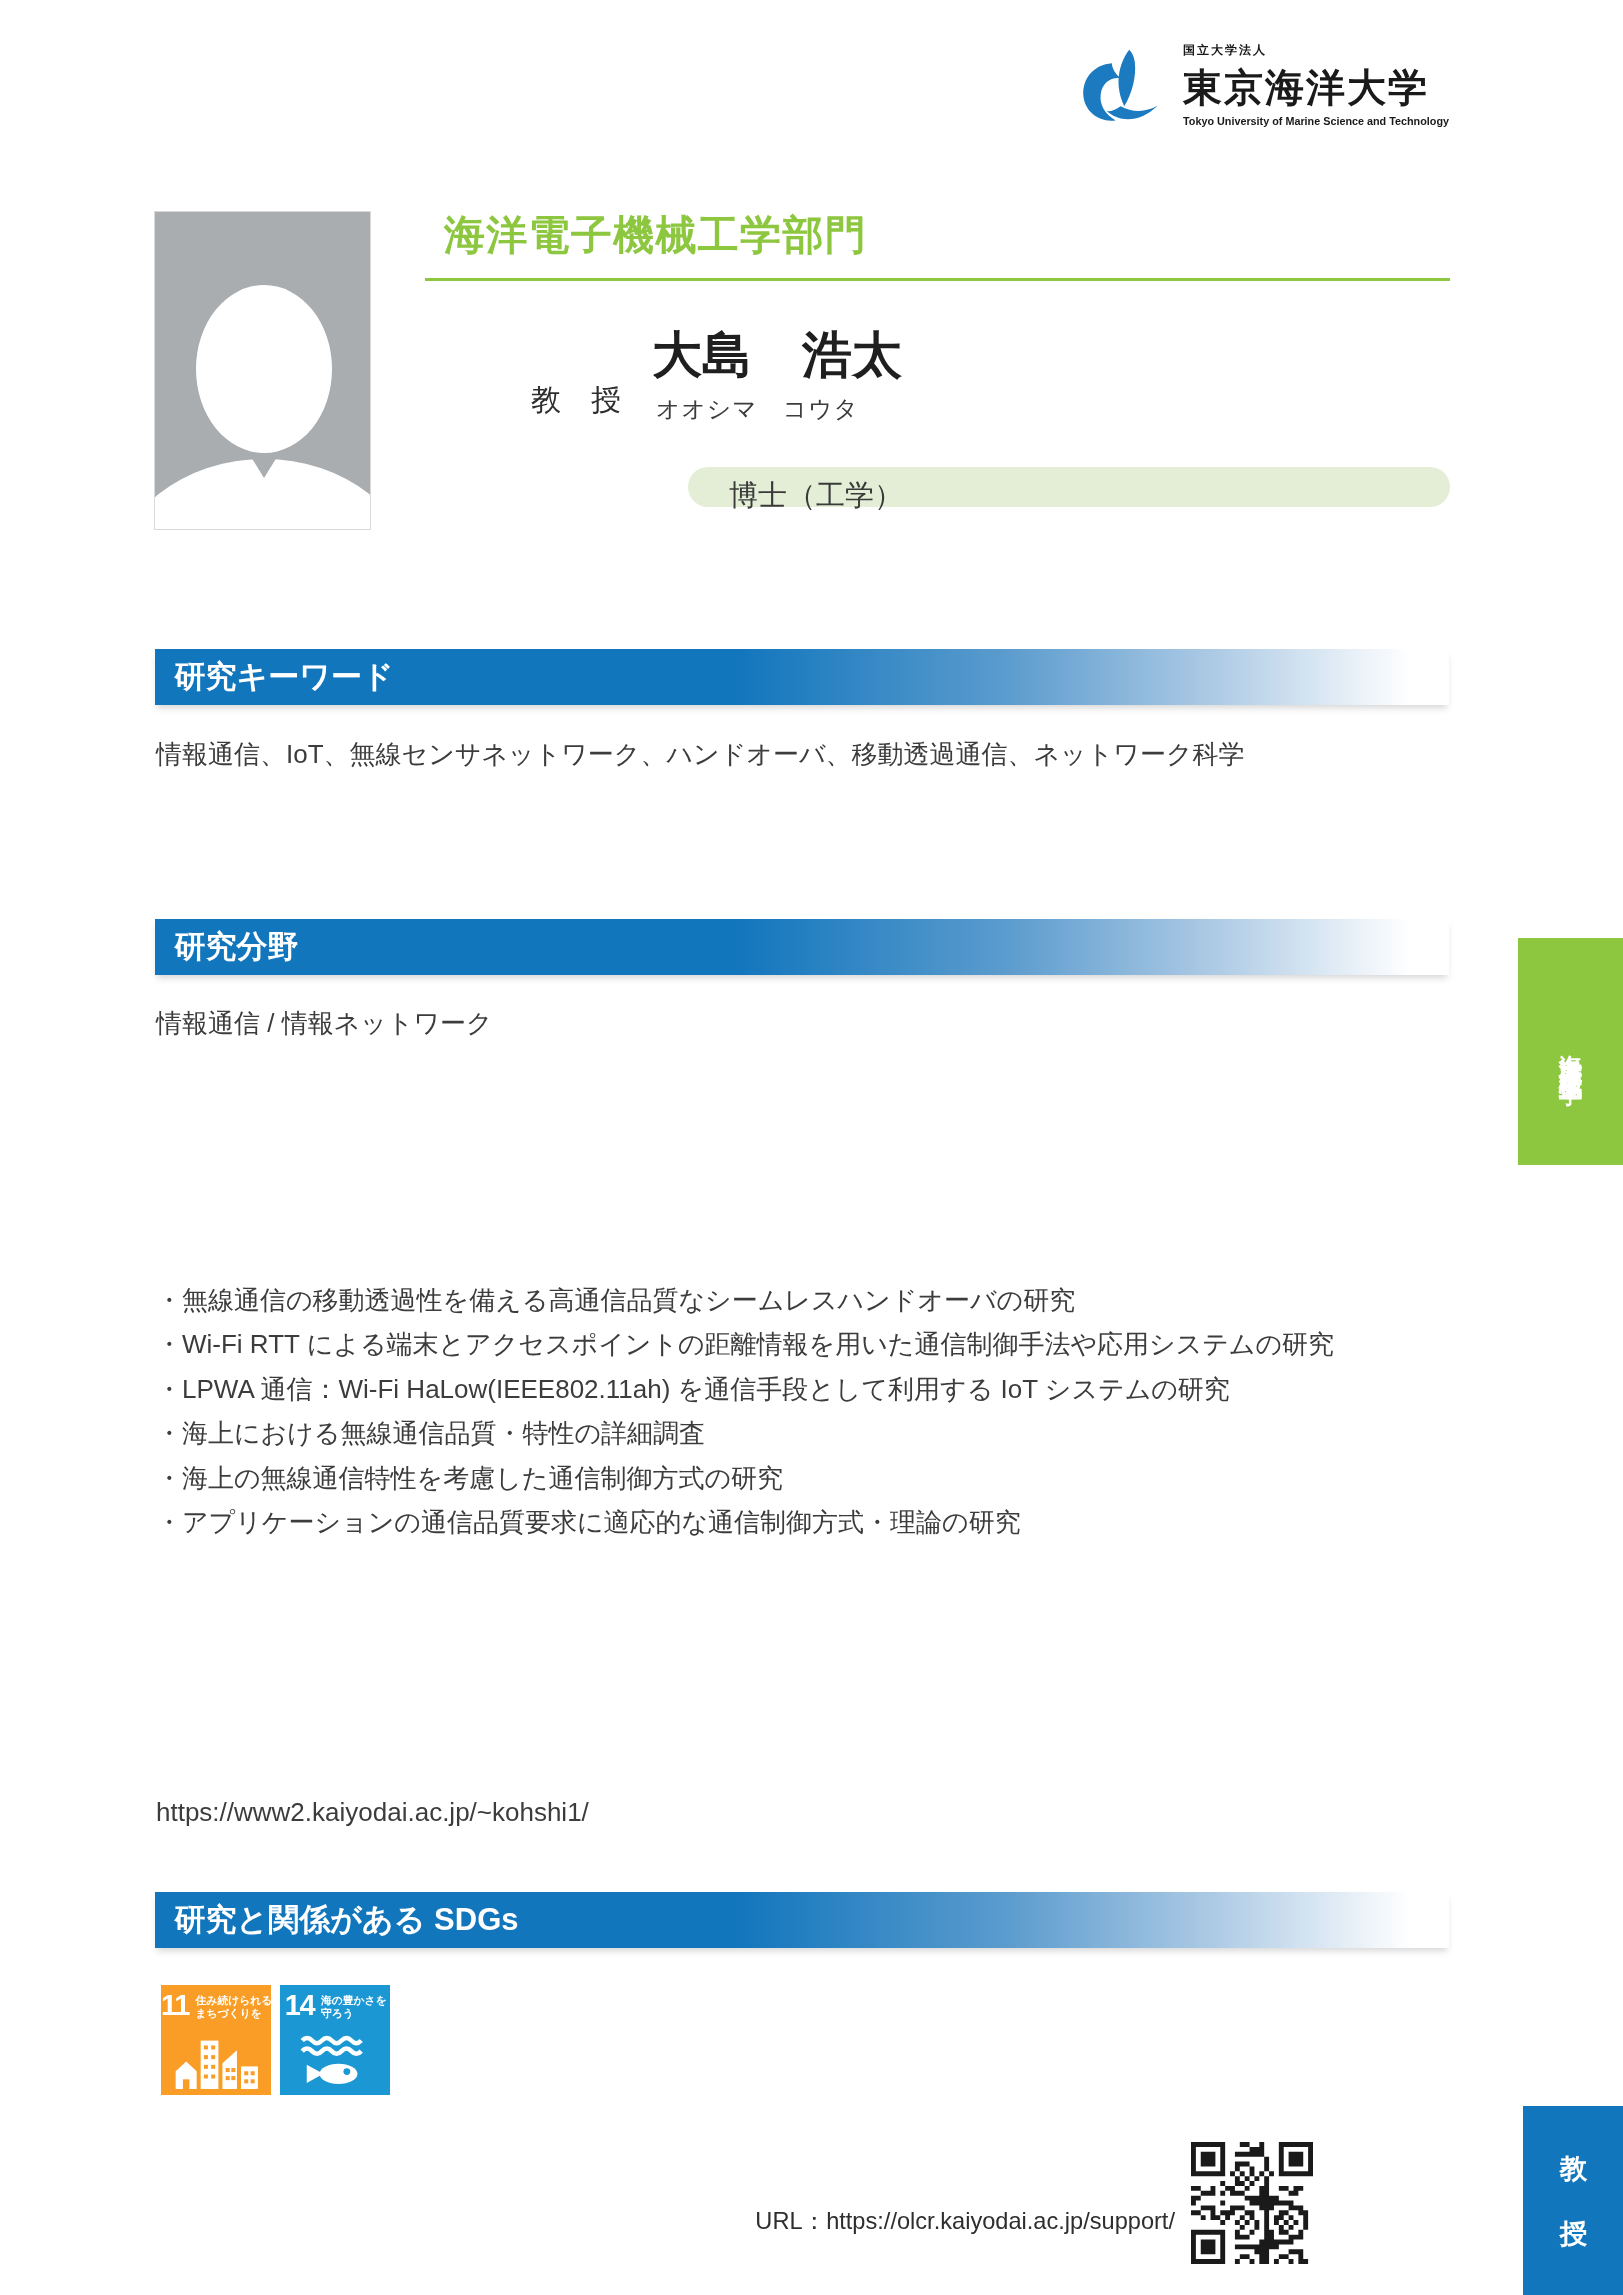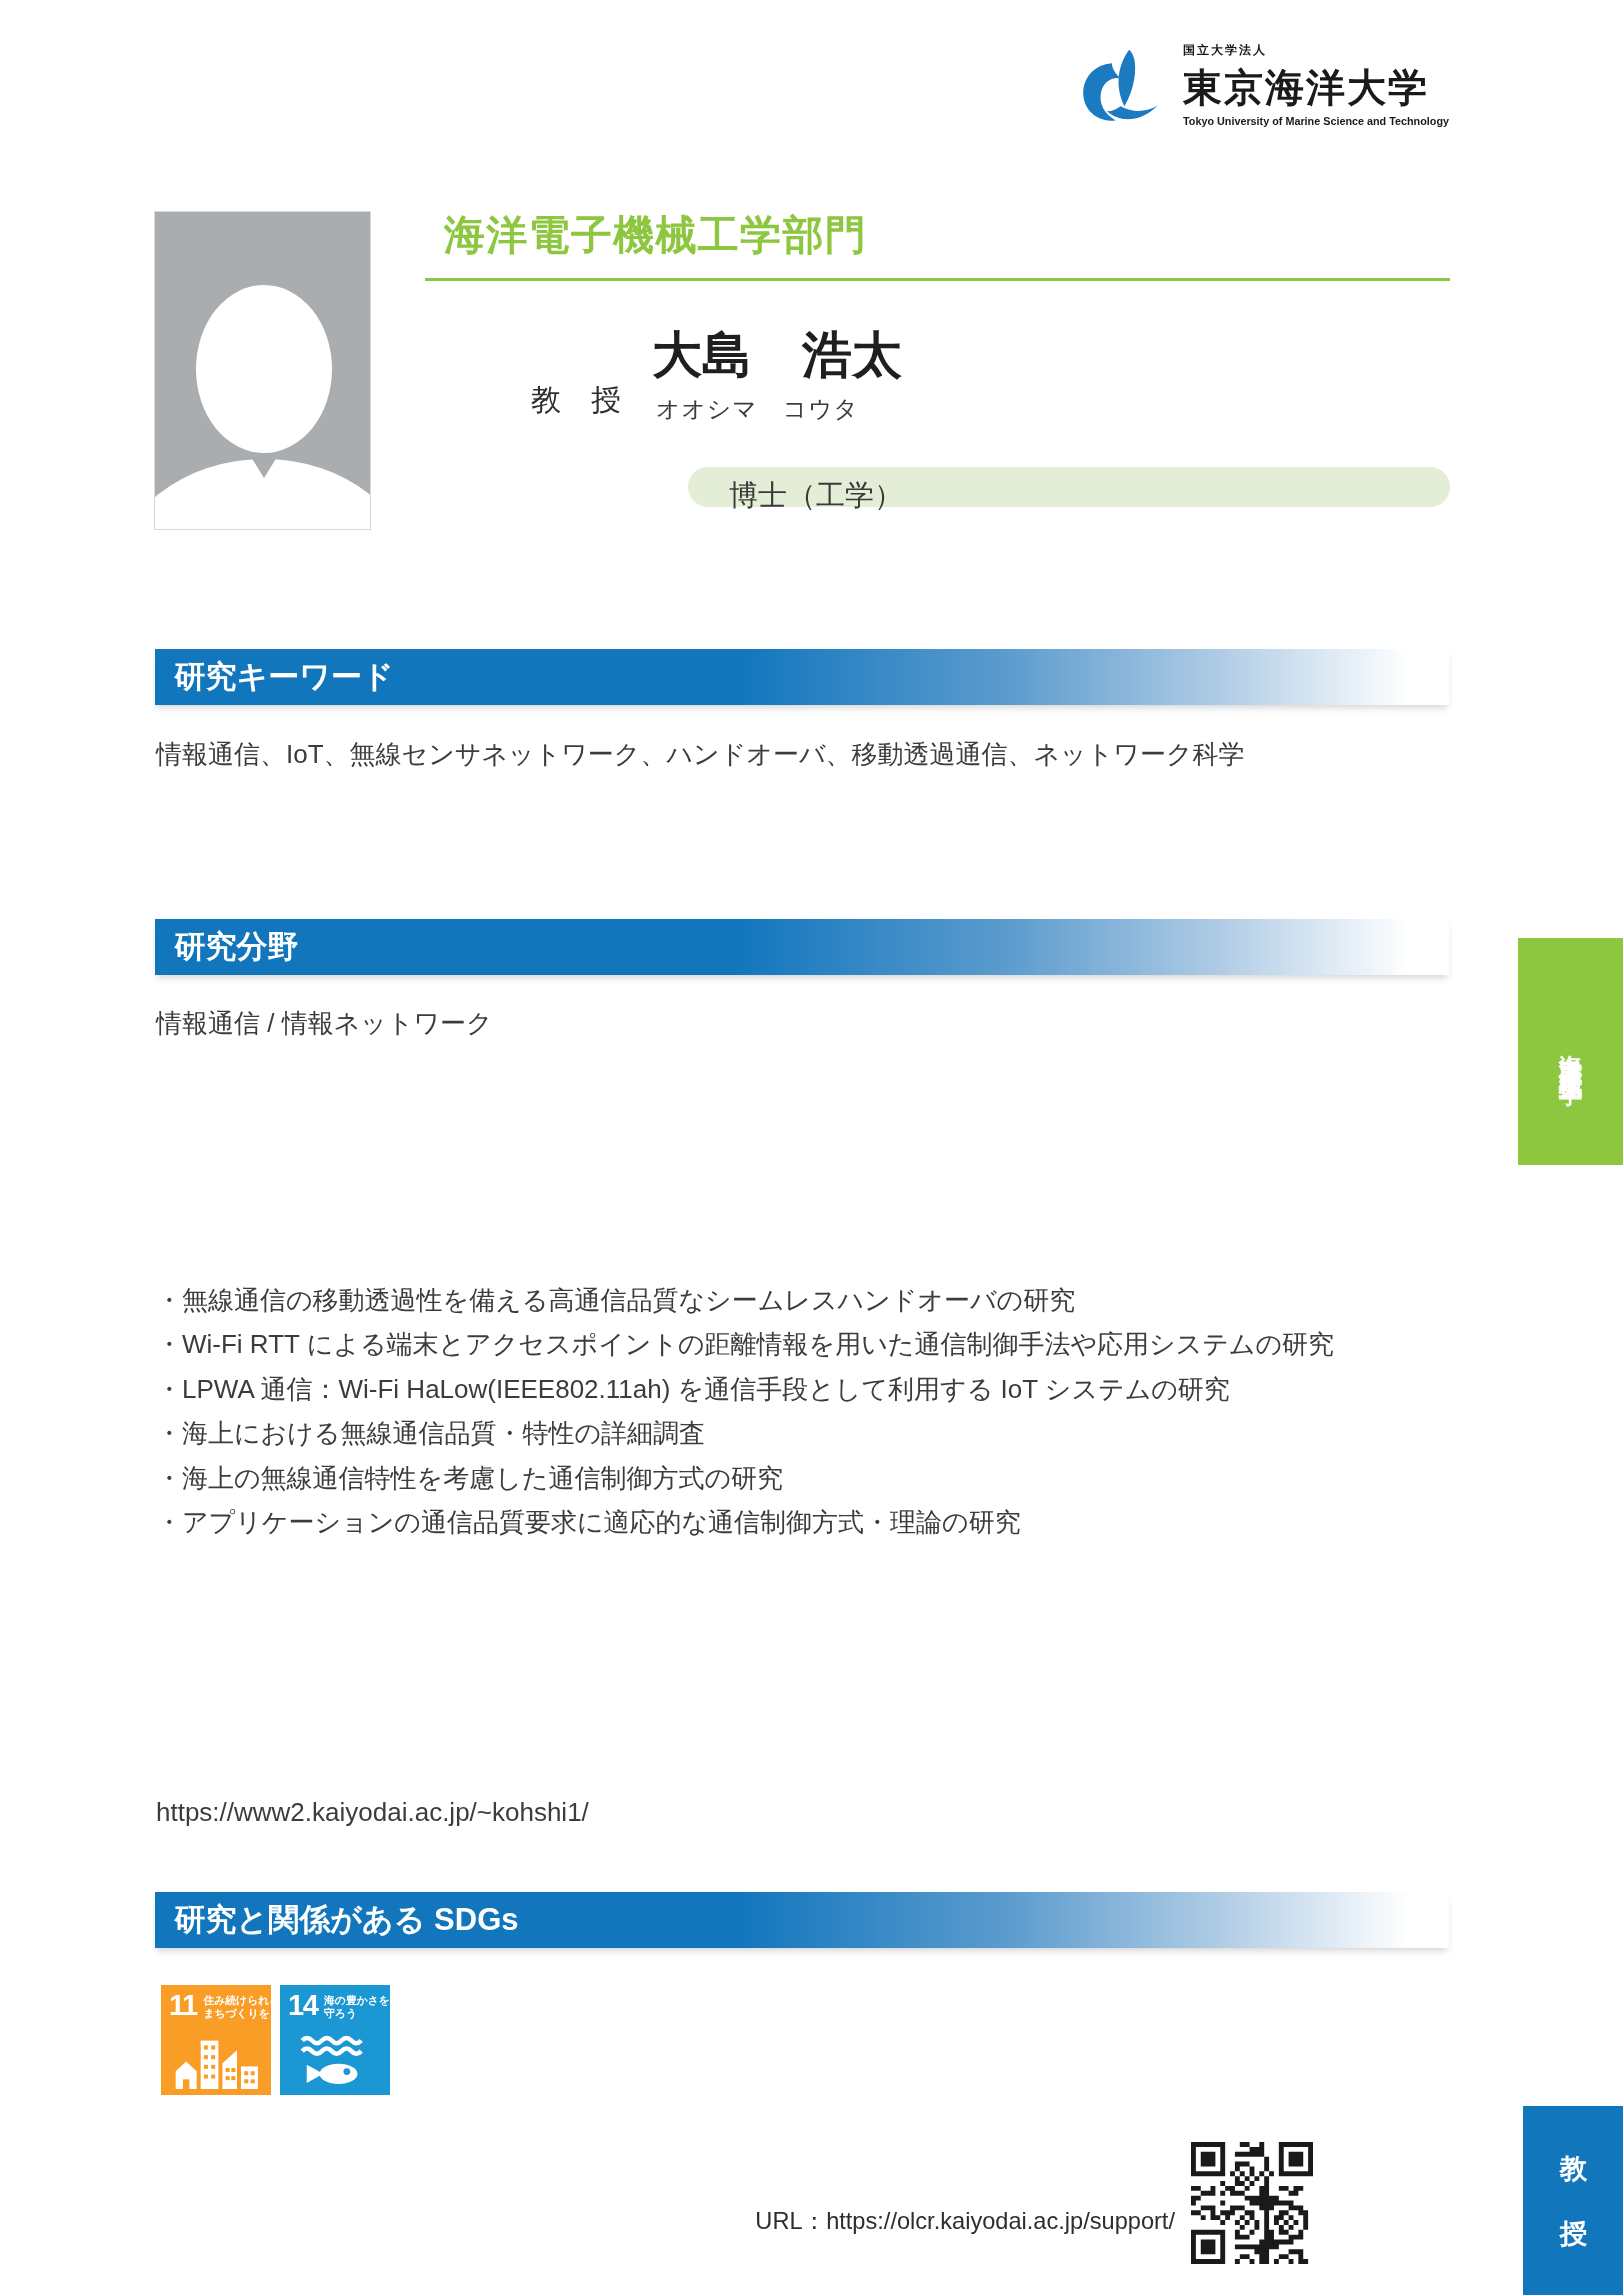--- a/index.html
+++ b/index.html
@@ -33,21 +33,21 @@
     padding-left:19.6px;line-height:56px;font-size:31px;font-weight:700;color:#ffffff;white-space:nowrap;
     background:linear-gradient(90deg,#1276bd 0%,#1276bd 45%,#5c9cce 66%,#aecbe5 82%,#ffffff 97%,#ffffff 100%);
     box-shadow:0 5.2px 6.5px -2px rgba(110,110,110,0.28);
   }
   .body-text{position:absolute;left:156px;font-size:26px;color:#3c3c3c;white-space:nowrap;}
   .theme-item{position:absolute;left:156px;font-size:26px;color:#3c3c3c;white-space:nowrap;}
   
   .sdg-card{position:absolute;top:1985px;width:110px;height:110px;box-sizing:border-box;padding:6.5px 6.5px 5.2px 7.9px;overflow:hidden;}
   #sdg-card-0{left:161px;background:#f99d26;}
   #sdg-card-1{left:280px;background:#1b97d4;}
-  .sdg-head{display:flex;align-items:flex-start;}
+  .sdg-head{display:flex;align-items:flex-start;justify-content:center;}
   .sdg-num{font-size:29px;font-weight:800;color:#fff;line-height:26px;letter-spacing:-1.3px;}
   .sdg-label{margin-left:6.5px;margin-top:2px;font-size:10.8px;font-weight:700;color:#fff;line-height:13px;white-space:nowrap;}
   .sdg-art{position:absolute;left:0;right:0;bottom:6.5px;display:flex;justify-content:center;}
   
   #side-tab-dept{position:absolute;left:1518px;top:938px;width:105px;height:227px;background:#8dc63f;
     display:flex;align-items:center;justify-content:center;}
   #side-tab-dept span{writing-mode:vertical-rl;text-orientation:upright;font-size:23.6px;font-weight:700;color:#fff;letter-spacing:3.9px;}
   #side-tab-role{position:absolute;left:1523px;top:2106px;width:101px;height:190px;background:#1276bd;
     display:flex;flex-direction:column;align-items:center;justify-content:center;gap:38px;}
   #side-tab-role span{font-size:27.5px;font-weight:700;color:#fff;line-height:27.5px;}

